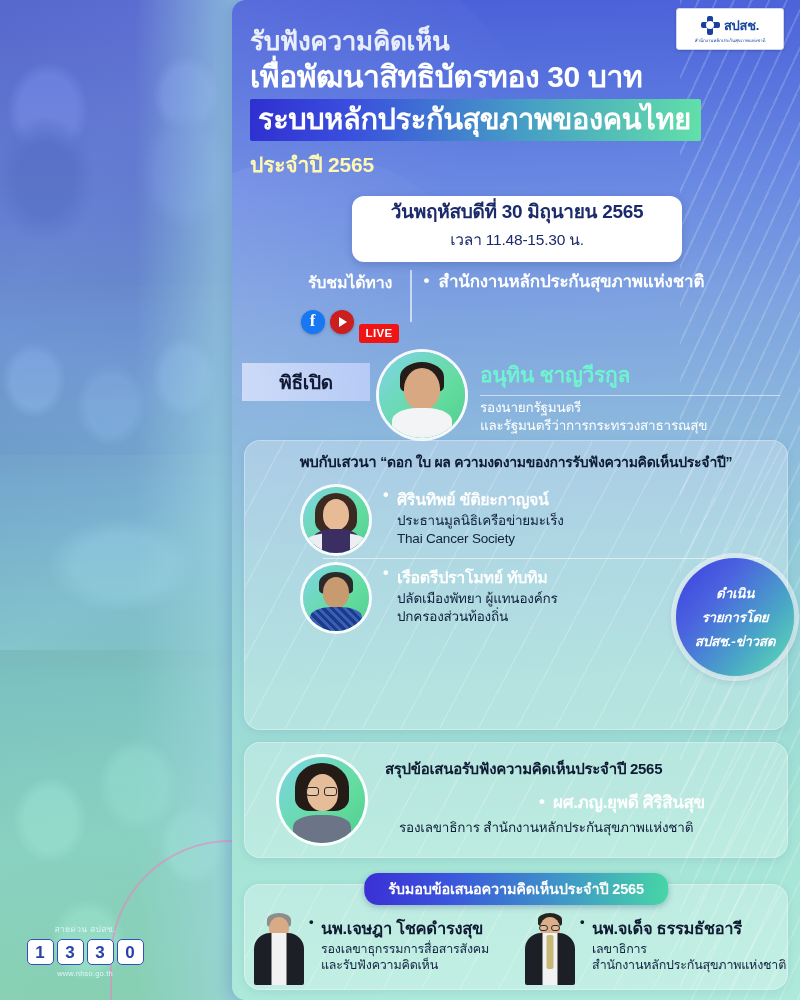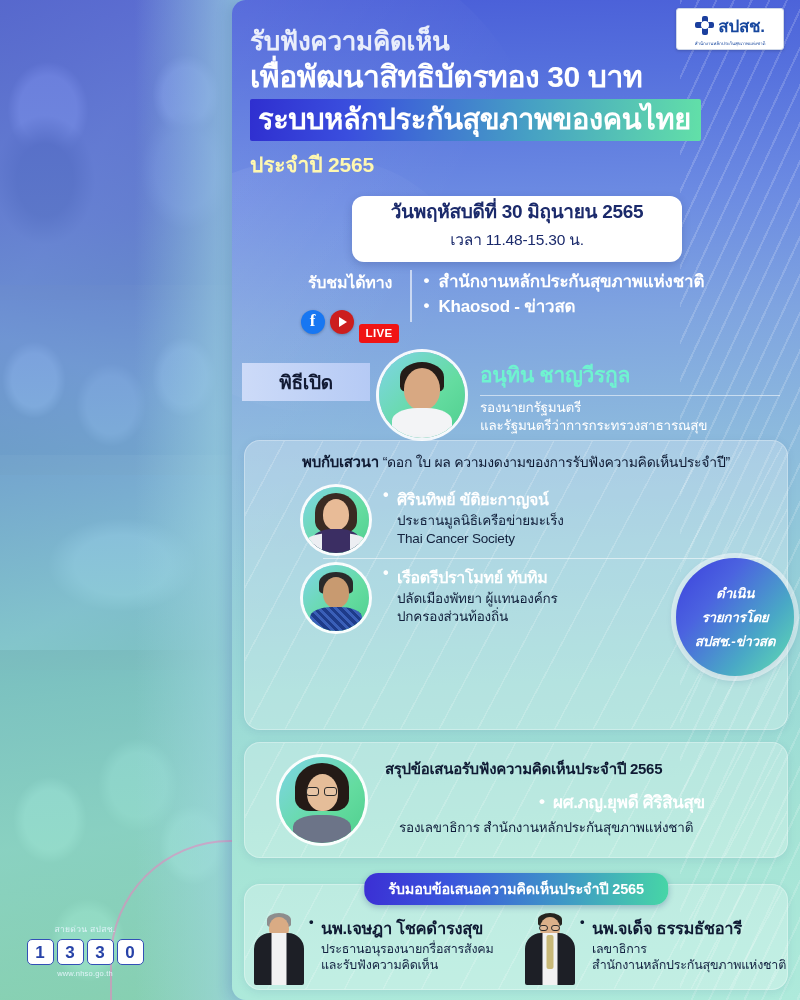--- a/index.html
+++ b/index.html
@@ -108,21 +108,21 @@
   }
   .logo-row { display:flex; align-items:center; gap:4px; }
   .logo-cross { width:19px; height:19px; position:relative; }
   .logo-cross:before, .logo-cross:after {
     content:""; position:absolute; background:#1b3f9e; border-radius:2px;
   }
   .logo-cross:before { left:6.5px; top:0; width:6px; height:19px; }
   .logo-cross:after  { left:0; top:6.5px; width:19px; height:6px; }
   .logo-dot { position:absolute; left:5.5px; top:5.5px; width:8px; height:8px; border-radius:50%;
     background:#fff; z-index:2; }
-  .logo-th { font-size:17px; font-weight:bold; color:#17479e; letter-spacing:-.3px; }
+  .logo-th { font-size:13px; font-weight:bold; color:#17479e; letter-spacing:-.3px; }
   .logo-sub { font-size:4.6px; color:#17479e; letter-spacing:-.1px; white-space:nowrap; }
 
   .title-wrap { position:absolute; left:18px; top:26px; width:520px; }
   .t1 { font-size:26px; color:#e9eefb; font-weight:600; letter-spacing:-.3px; line-height:1.18; }
   .t2 { font-size:30px; color:#ffffff; font-weight:bold; letter-spacing:-.4px; line-height:1.24; margin-top:1px;}
   .t3-band {
     display:inline-block; margin-top:4px; padding:3px 10px 4px 8px;
     background: linear-gradient(95deg,#2f2fd0 0%,#3a4ede 22%,#46a0c4 62%,#62e0a8 100%);
     border-radius:2px;
   }
@@ -186,21 +186,21 @@
     box-shadow:0 2px 8px rgba(40,70,140,.10);
   }
   .card-stripes {
     position:absolute; inset:0; border-radius:16px; overflow:hidden; opacity:.35; pointer-events:none;
     background: repeating-linear-gradient(118deg, rgba(255,255,255,.5) 0 1.5px, rgba(255,255,255,0) 1.5px 34px);
   }
 
   
   #card-panel { top:440px; height:290px; }
   .panel-head { position:relative; font-size:15px; font-weight:bold; color:#0f1a33; text-align:center; padding:9px 14px 0; letter-spacing:-.3px;}
-  .panel-head .quoted { font-weight:normal; font-size:14px; }
+  .panel-head .quoted { font-weight:bold; font-size:14px; }
   .speakers { position:relative; padding:6px 0 0; }
   .sp-row { display:flex; align-items:flex-start; padding:5px 0 5px 58px; position:relative; min-height:78px;}
   .sp-row + .sp-row:before {
     content:""; position:absolute; left:78px; right:26px; top:0; height:1px; background:rgba(255,255,255,.55);
   }
   .sp-av { position:absolute; left:58px; top:7px; width:66px; height:66px; }
   .sp-txt { margin-left:80px; padding-top:2px; }
   .sp-name { font-size:16px; font-weight:bold; color:#fff; letter-spacing:-.3px; position:relative; padding-left:14px;}
   .sp-name:before { content:"•"; position:absolute; left:0; top:-1px; color:#fff; }
   .sp-role { font-size:13.5px; color:#12203c; line-height:1.32; letter-spacing:-.2px; padding-left:14px;}
@@ -313,21 +313,20 @@
           <div class="ic fb">f</div>
           <div class="ic yt">
               <div class="yt-play"></div>
             </div>
           <div class="live">LIVE</div>
         </div>
       </div>
       <div class="watch-div"></div>
       <div class="watch-list">
         <div class="watch-item">สำนักงานหลักประกันสุขภาพแห่งชาติ</div>
-        <div class="watch-item">Khaosod - ข่าวสด</div>
       </div>
     </div>
 
     <div class="opening">
       <div class="open-badge">
         <span>พิธีเปิด</span>
       </div>
       <div class="avatar av-minister">
         <div class="hair" style="left:21px;top:10px;width:44px;height:30px;"></div>
         <div class="head" style="left:25px;top:16px;width:36px;height:42px;"></div>
@@ -409,21 +408,21 @@
       <div class="ho-people">
 
         <div class="ho-person">
           <div class="ho-fig">
             <div class="hair" style="left:14px;top:2px;width:24px;height:14px;background:#8d8d8d;border-radius:50% 50% 20% 20%;"></div>
             <div class="head" style="left:16px;top:6px;width:20px;height:23px;background:#d9ab84;"></div>
             <div class="suit"></div>
           </div>
           <div class="ho-txt">
             <div class="ho-name">นพ.เจษฎา โชคดำรงสุข</div>
-            <div class="ho-r">ประธานอนุรองนายกรื่อสารสังคม</div>
+            <div class="ho-r">รองเลขาธุกรรมการสื่อสารสังคม</div>
             <div class="ho-r">และรับฟังความคิดเห็น</div>
           </div>
         </div>
 
         <div class="ho-person">
           <div class="ho-fig">
             <div class="hair" style="left:14px;top:2px;width:24px;height:13px;background:#26241f;border-radius:50% 50% 20% 20%;"></div>
             <div class="head" style="left:16px;top:6px;width:20px;height:23px;background:#dbb089;"></div>
             <div class="glasses" style="left:15px;top:14px;width:9px;height:6px;"></div>
             <div class="glasses" style="left:27px;top:14px;width:9px;height:6px;"></div>

